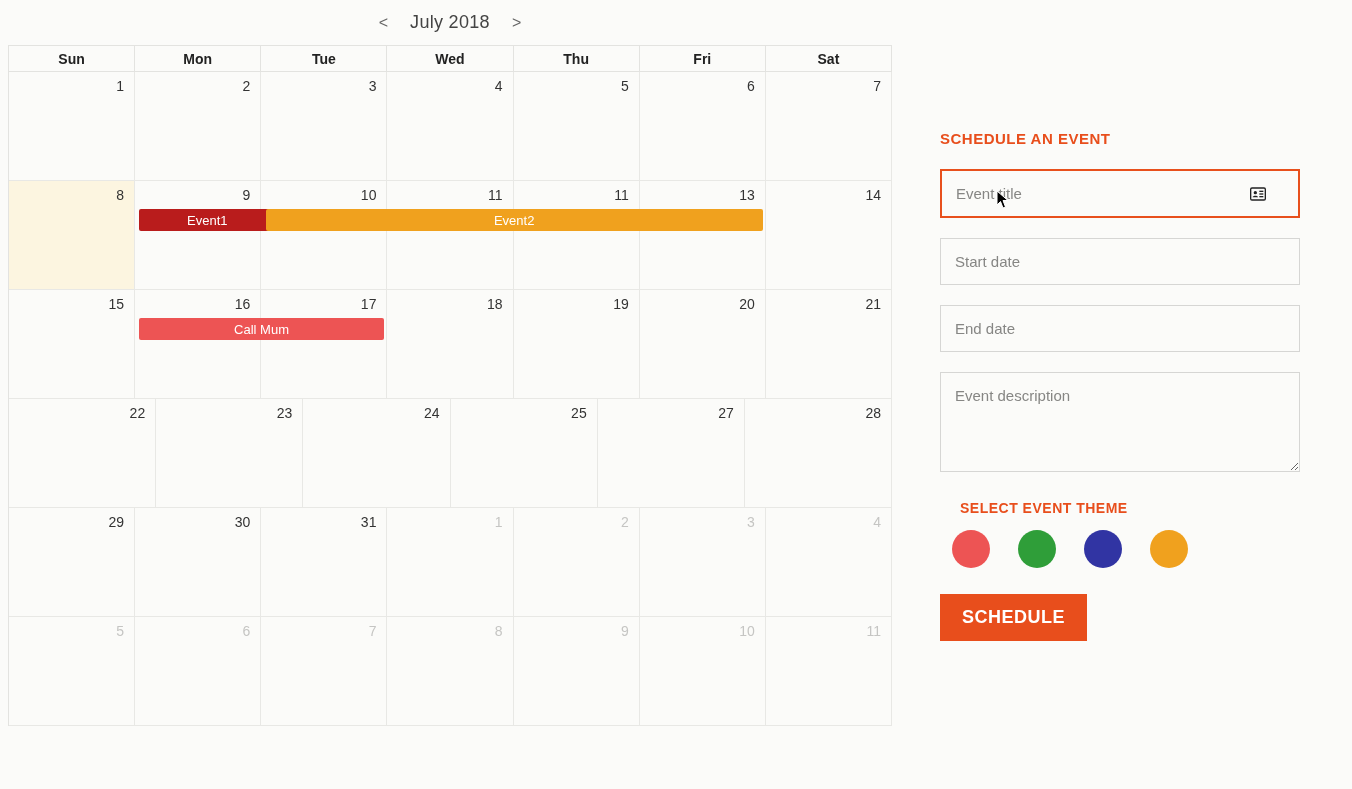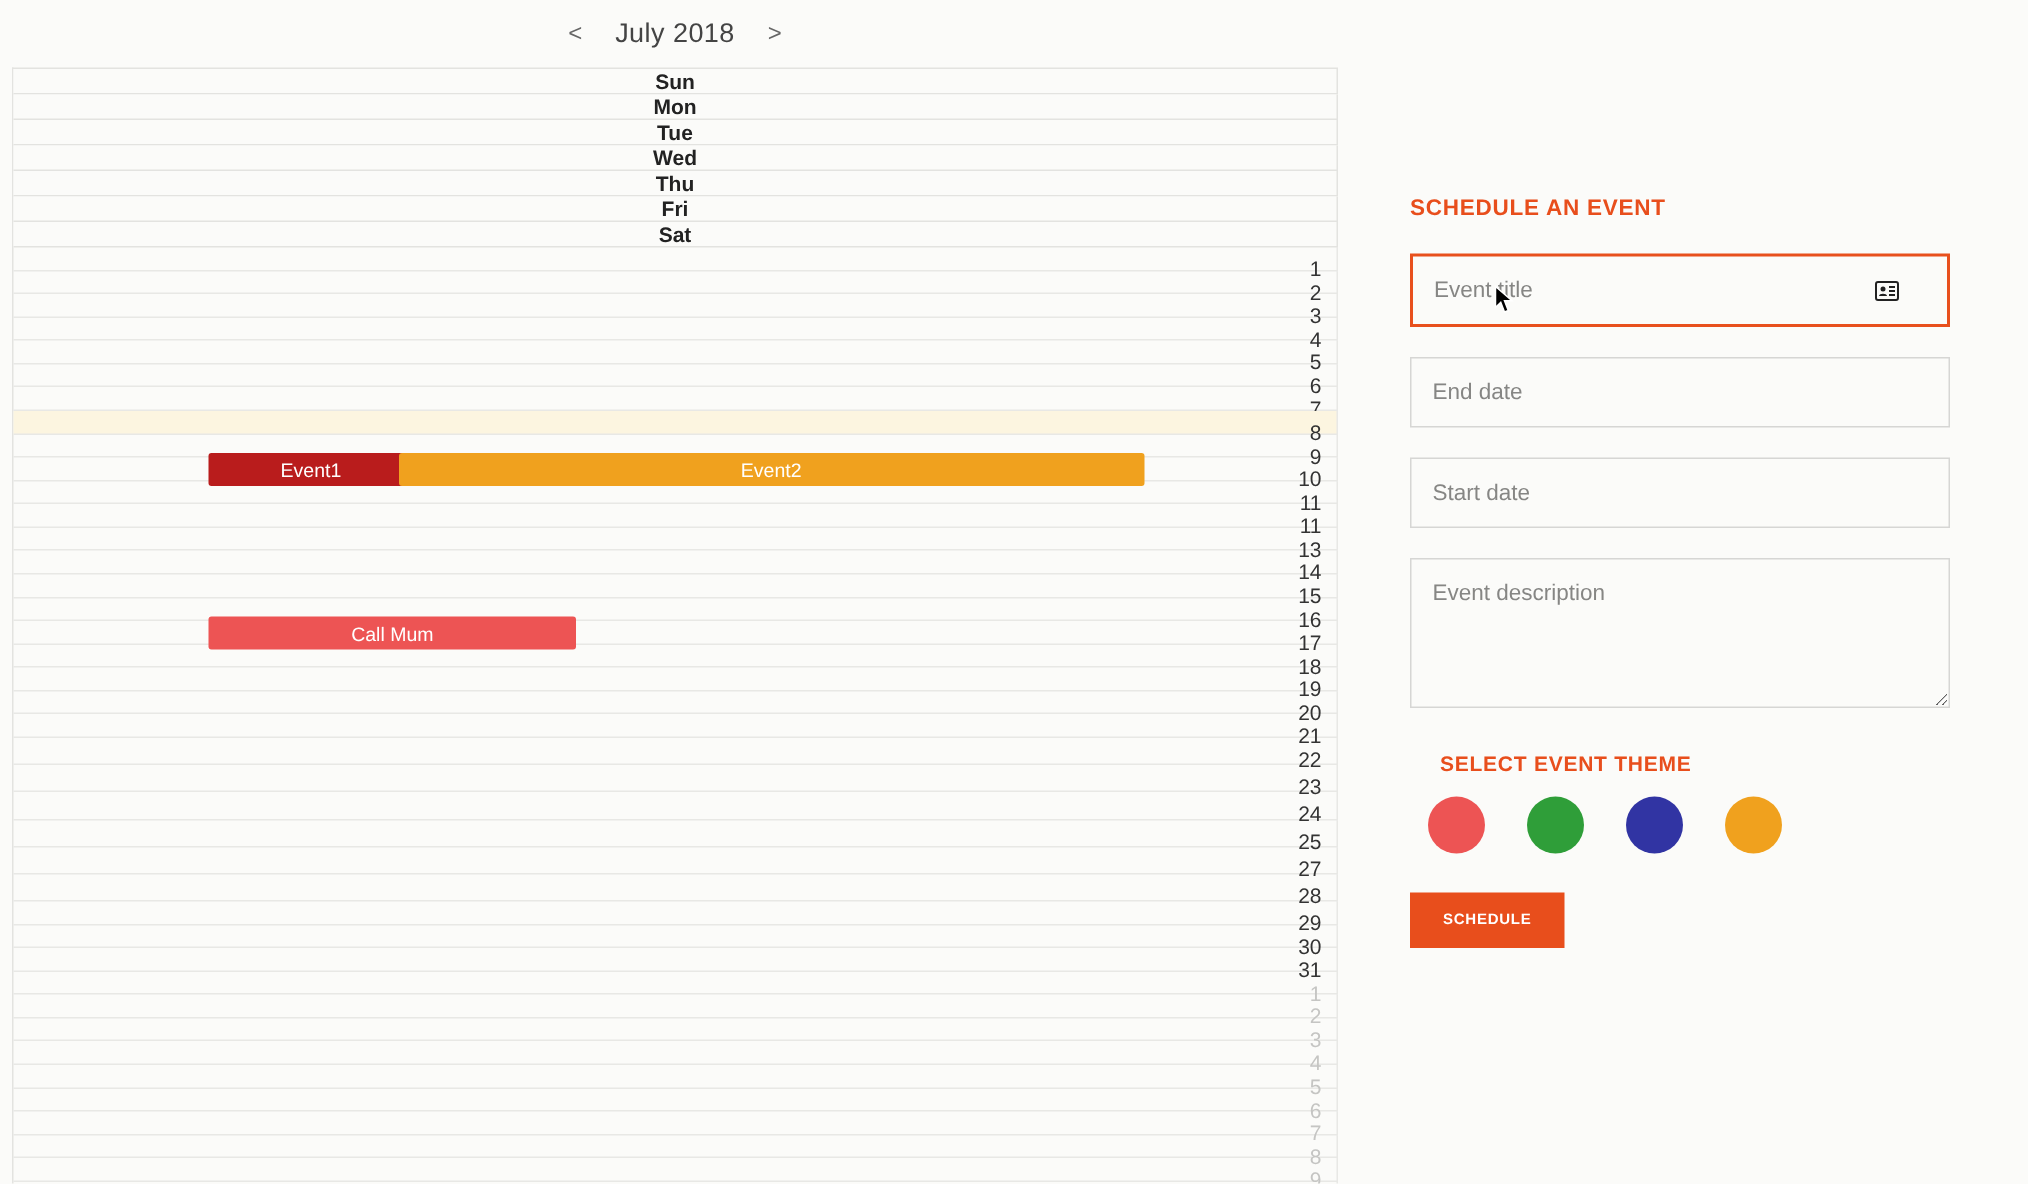--- a/index.html
+++ b/index.html
@@ -39,21 +39,20 @@
   }
 
   .grid {
     width: 884px;
     margin: 0 auto;
     border-top: 1px solid #e3e3e0;
     border-left: 1px solid #e3e3e0;
   }
   .row {
     display: flex;
-    flex-direction: column;
   }
   .head-row .cell {
     height: 26px;
     display: flex;
     align-items: center;
     justify-content: center;
     font-size: 14px;
     font-weight: 600;
     color: #222;
     border-right: 1px solid #e3e3e0;
@@ -164,21 +163,21 @@
   }
   .swatch {
     width: 38px; height: 38px;
     border-radius: 50%;
     cursor: pointer;
   }
   .schedule-btn {
     border: none;
     background: #e84e1c;
     color: #fff;
-    font-size: 10px;
+    font-size: 18px;
     font-weight: 600;
     letter-spacing: 0.5px;
     padding: 13px 22px;
     cursor: pointer;
   }
 
   
   .cursor {
     position: fixed;
     width: 14px; height: 20px;
@@ -368,25 +367,25 @@
           <circle cx="8" cy="8" r="2.5" fill="currentColor"></circle>
           <path d="M4 15 C4 12 12 12 12 15" fill="currentColor"></path>
           <line x1="14" y1="6" x2="20" y2="6" stroke="currentColor" stroke-width="2"></line>
           <line x1="14" y1="10" x2="20" y2="10" stroke="currentColor" stroke-width="2"></line>
           <line x1="14" y1="14" x2="20" y2="14" stroke="currentColor" stroke-width="2"></line>
         </svg>
       </span>
     </div>
 
     <div class="field">
+      <input type="text" placeholder="Start date" style="">
+    </div>
+
+    <div class="field">
       <input type="text" placeholder="End date" style="">
-    </div>
-
-    <div class="field">
-      <input type="text" placeholder="Start date" style="">
     </div>
 
     <div class="field">
       <textarea placeholder="Event description" style=""></textarea>
     </div>
 
     <div class="theme-title">SELECT EVENT THEME</div>
     <div class="swatches" id="swatches">
         <div class="swatch" style="background: rgb(237, 84, 84);"></div>
         <div class="swatch" style="background: rgb(47, 158, 57);"></div>

